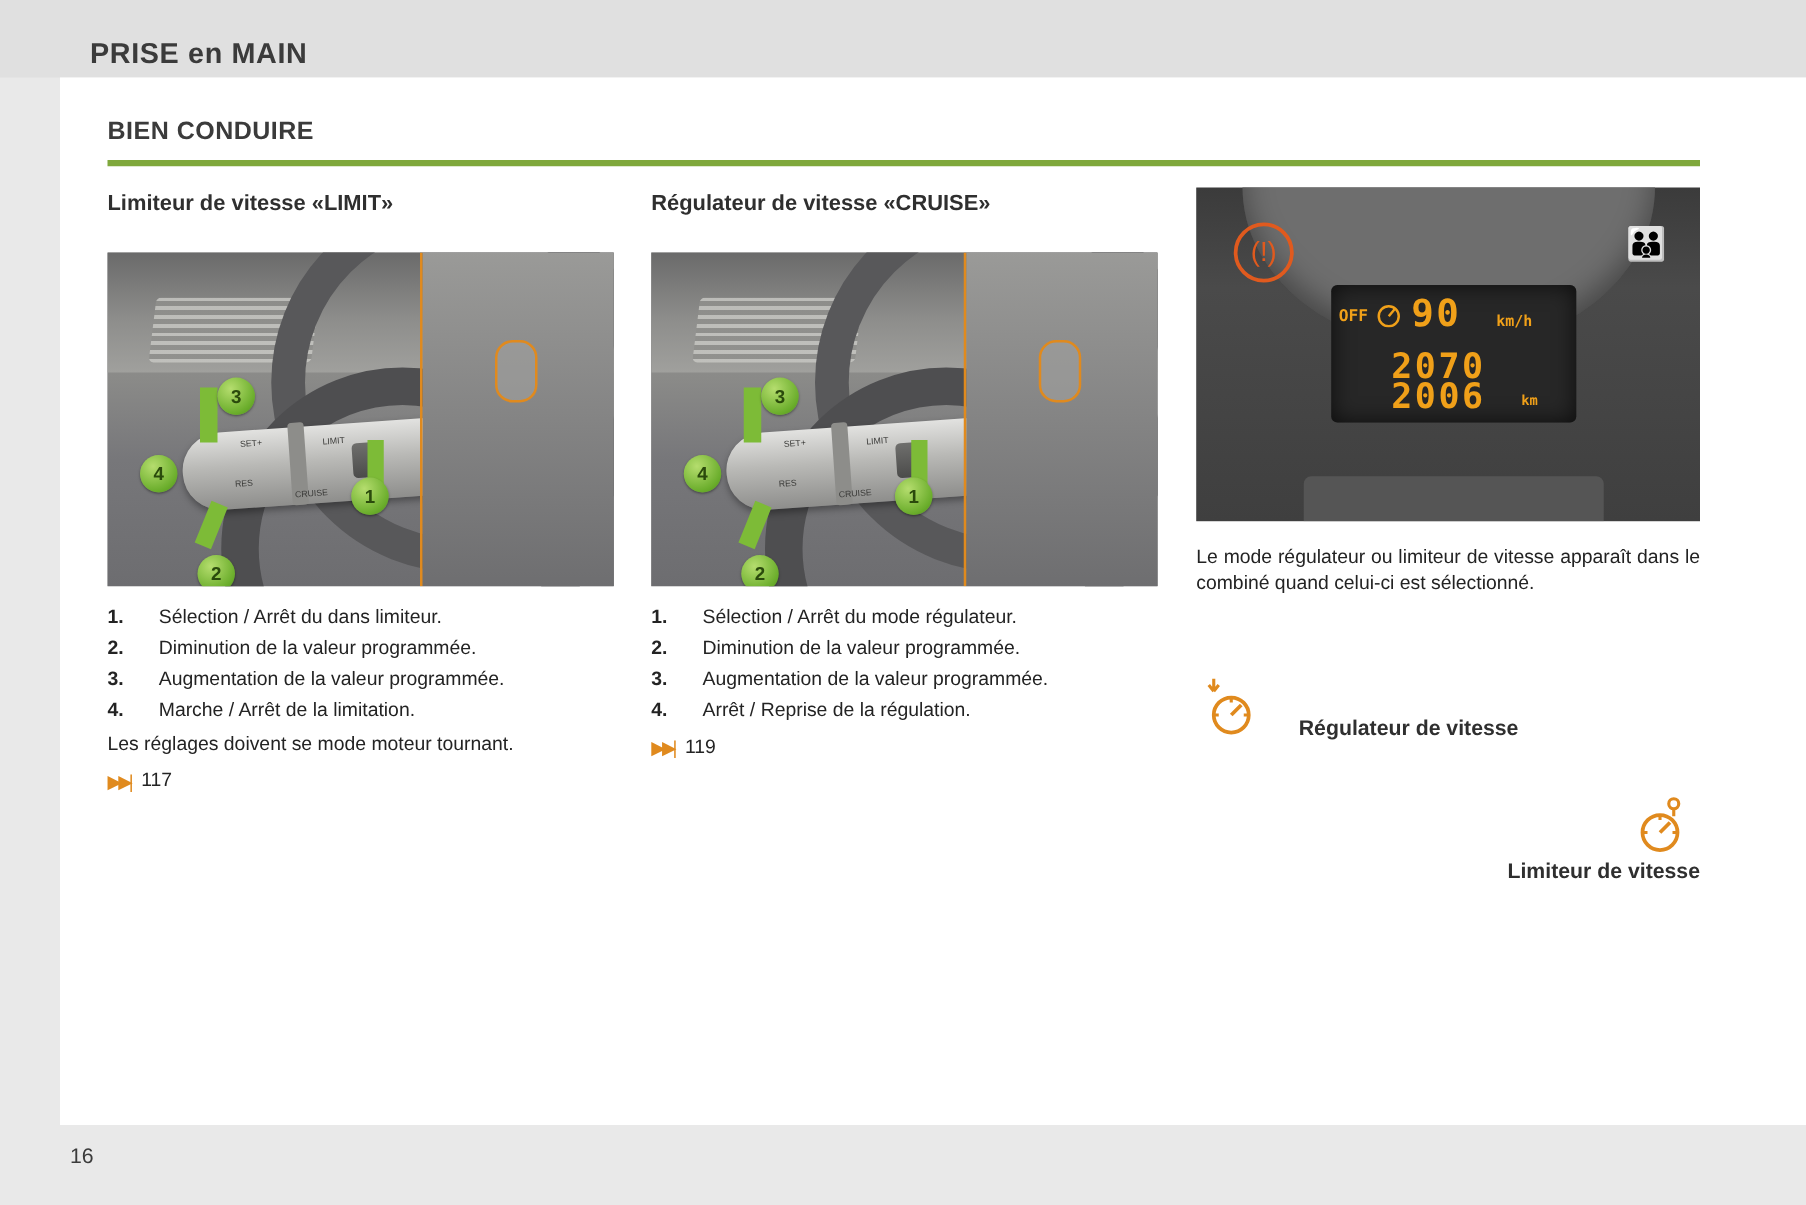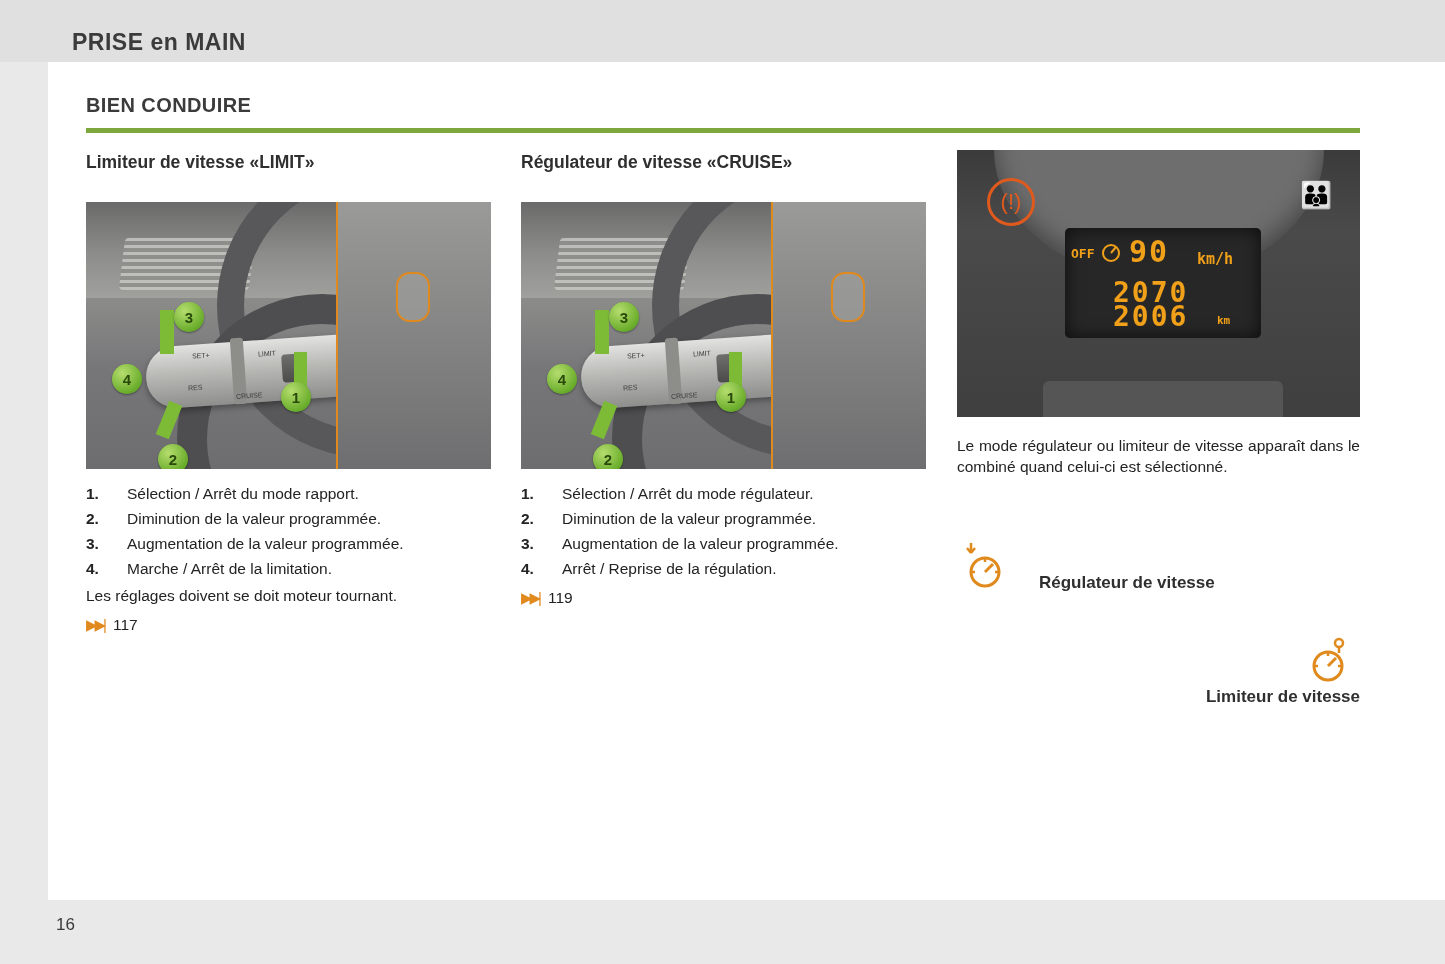--- a/index.html
+++ b/index.html
@@ -341,27 +341,27 @@
       <div class="callout" style="left:195px;top:180px;">1</div>
       <div class="callout" style="left:72px;top:242px;">2</div>
 
       <div class="inset-box">
         <div class="knob"></div>
       </div>
     </div>
   </div>
 
   <ol class="steps">
-    <li><span class="num">1.</span><span>Sélection / Arrêt du mode rapport.</span></li>
+    <li><span class="num">1.</span><span>Sélection / Arrêt du dans limiteur.</span></li>
     <li><span class="num">2.</span><span>Diminution de la valeur programmée.</span></li>
     <li><span class="num">3.</span><span>Augmentation de la valeur programmée.</span></li>
     <li><span class="num">4.</span><span>Marche / Arrêt de la limitation.</span></li>
   </ol>
 
-  <div class="para">Les réglages doivent se doit moteur tournant.</div>
+  <div class="para">Les réglages doivent se mode moteur tournant.</div>
 
   <div class="pageref">
     <span class="arrow">▶▶|</span>
     <span>117</span>
   </div>
 </div>
 
 <div class="col col2">
   <div class="col-head">Régulateur de vitesse «CRUISE»</div>
 
@@ -418,21 +418,21 @@
       <div class="warn-icon" style="left:30px;top:28px;border:3px solid #e05a1e;">(!)</div>
       <div class="warn-icon" style="right:22px;top:24px;color:#e05a1e;font-size:26px;">👪</div>
 
       <div class="lcd">
         <div class="line" style="left:6px;top:18px;font-size:13px;letter-spacing:0;">OFF</div>
         <svg style="position:absolute;left:34px;top:12px;" width="24" height="22">
           <circle cx="12" cy="13" r="8" fill="none" stroke="#f0a019" stroke-width="2"></circle>
           <line x1="12" y1="13" x2="17" y2="7" stroke="#f0a019" stroke-width="2"></line>
         </svg>
         <div class="line" style="left:64px;top:6px;font-size:30px;">90</div>
-        <div class="line" style="left:132px;top:22px;font-size:15px;letter-spacing:0;text-align:center;">km/h</div>
+        <div class="line" style="left:132px;top:22px;font-size:12px;letter-spacing:0;text-align:center;">km/h</div>
         <div class="line" style="left:48px;top:48px;font-size:28px;">2070</div>
         <div class="line" style="left:48px;top:72px;font-size:28px;">2006</div>
         <div class="line" style="left:152px;top:86px;font-size:11px;letter-spacing:0;">km</div>
       </div>
 
       <div class="lower"></div>
     </div>
   </div>
 
   <div class="para" style="margin-top:18px;">Le mode régulateur ou limiteur de vitesse apparaît dans le combiné quand celui-ci est sélectionné.</div>

